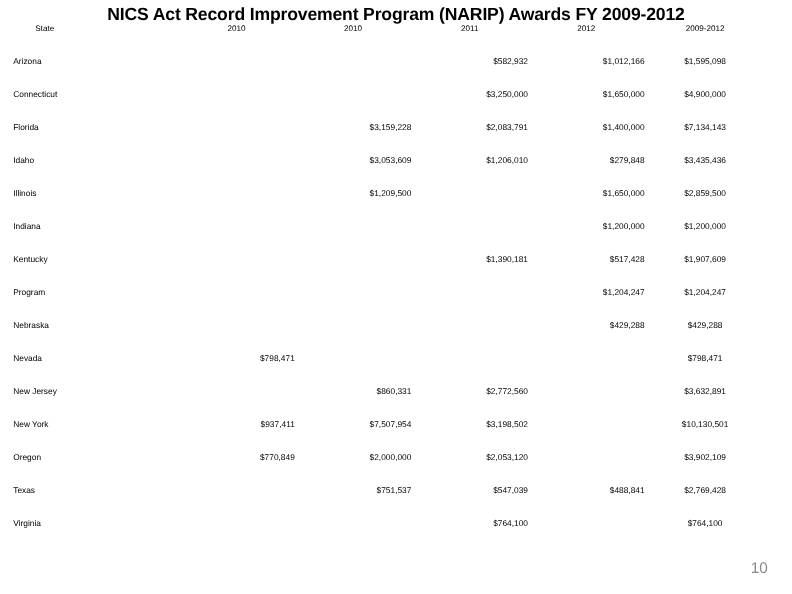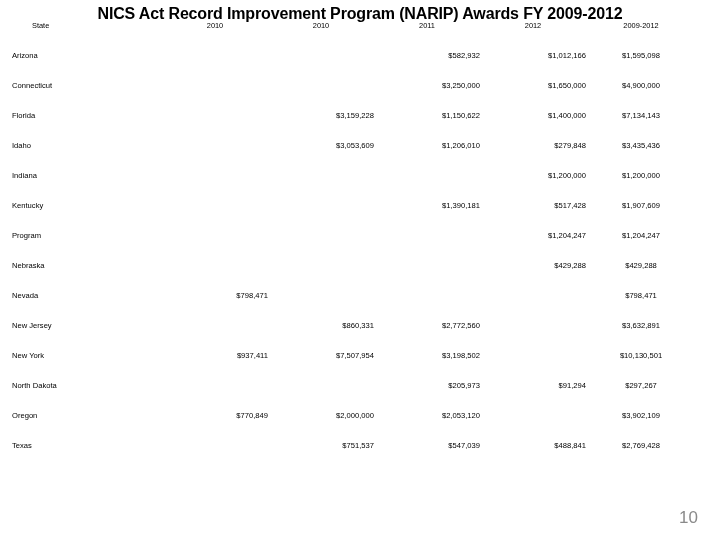--- a/index.html
+++ b/index.html
@@ -89,21 +89,21 @@
   tr.r-tight { height: 19px; }
 
   tr.r-std td, tr.r-tight td, tr.r-total td {
     padding-top: 0;
   }
 
   .pagenum {
     position: absolute;
     right: 22px;
     top: 508px;
-    font-size: 17px;
+    font-size: 14px;
     color: #8a8a8a;
     text-align: right;
   }
 </style>
 </head>
 <body>
 
 <div class="slide">
 
   <div class="title">NICS Act Record Improvement Program (NARIP) Awards FY 2009-2012</div>
@@ -139,33 +139,41 @@
           <td class="num"></td>
           <td class="num"></td>
           <td class="num">$3,250,000</td>
           <td class="num">$1,650,000</td>
           <td class="num-last">$4,900,000</td>
         </tr>
         <tr class="r-std">
           <td class="state">Florida</td>
           <td class="num"></td>
           <td class="num">$3,159,228</td>
-          <td class="num">$1,150,622</td>
+          <td class="num">$2,083,791</td>
           <td class="num">$1,400,000</td>
           <td class="num-last">$7,134,143</td>
         </tr>
         <tr class="r-std">
           <td class="state">Idaho</td>
           <td class="num"></td>
           <td class="num">$3,053,609</td>
           <td class="num">$1,206,010</td>
           <td class="num">$279,848</td>
           <td class="num-last">$3,435,436</td>
         </tr>
         <tr class="r-std">
+          <td class="state">Illinois</td>
+          <td class="num"></td>
+          <td class="num">$1,209,500</td>
+          <td class="num"></td>
+          <td class="num">$1,650,000</td>
+          <td class="num-last">$2,859,500</td>
+        </tr>
+        <tr class="r-std">
           <td class="state">Indiana</td>
           <td class="num"></td>
           <td class="num"></td>
           <td class="num"></td>
           <td class="num">$1,200,000</td>
           <td class="num-last">$1,200,000</td>
         </tr>
         <tr class="r-std">
           <td class="state">Kentucky</td>
           <td class="num"></td>
@@ -208,41 +216,41 @@
         </tr>
         <tr class="r-std">
           <td class="state">New York</td>
           <td class="num">$937,411</td>
           <td class="num">$7,507,954</td>
           <td class="num">$3,198,502</td>
           <td class="num"></td>
           <td class="num-last">$10,130,501</td>
         </tr>
         <tr class="r-std">
-          <td class="state">North Dakota</td>
-          <td class="num"></td>
-          <td class="num"></td>
-          <td class="num">$205,973</td>
-          <td class="num">$91,294</td>
-          <td class="num-last">$297,267</td>
-        </tr>
-        <tr class="r-std">
           <td class="state">Oregon</td>
           <td class="num">$770,849</td>
           <td class="num">$2,000,000</td>
           <td class="num">$2,053,120</td>
           <td class="num"></td>
           <td class="num-last">$3,902,109</td>
         </tr>
         <tr class="r-std">
           <td class="state">Texas</td>
           <td class="num"></td>
           <td class="num">$751,537</td>
           <td class="num">$547,039</td>
           <td class="num">$488,841</td>
           <td class="num-last">$2,769,428</td>
         </tr>
+        <tr class="r-tight">
+          <td class="state">Virginia</td>
+          <td class="num"></td>
+          <td class="num"></td>
+          <td class="num">$764,100</td>
+          <td class="num"></td>
+          <td class="num-last">$764,100</td>
+        </tr>
       </tbody>
   </table>
 
   <div class="pagenum" style="color: rgb(138, 138, 138);">10</div>
 
 </div>
 
 </body></html>

